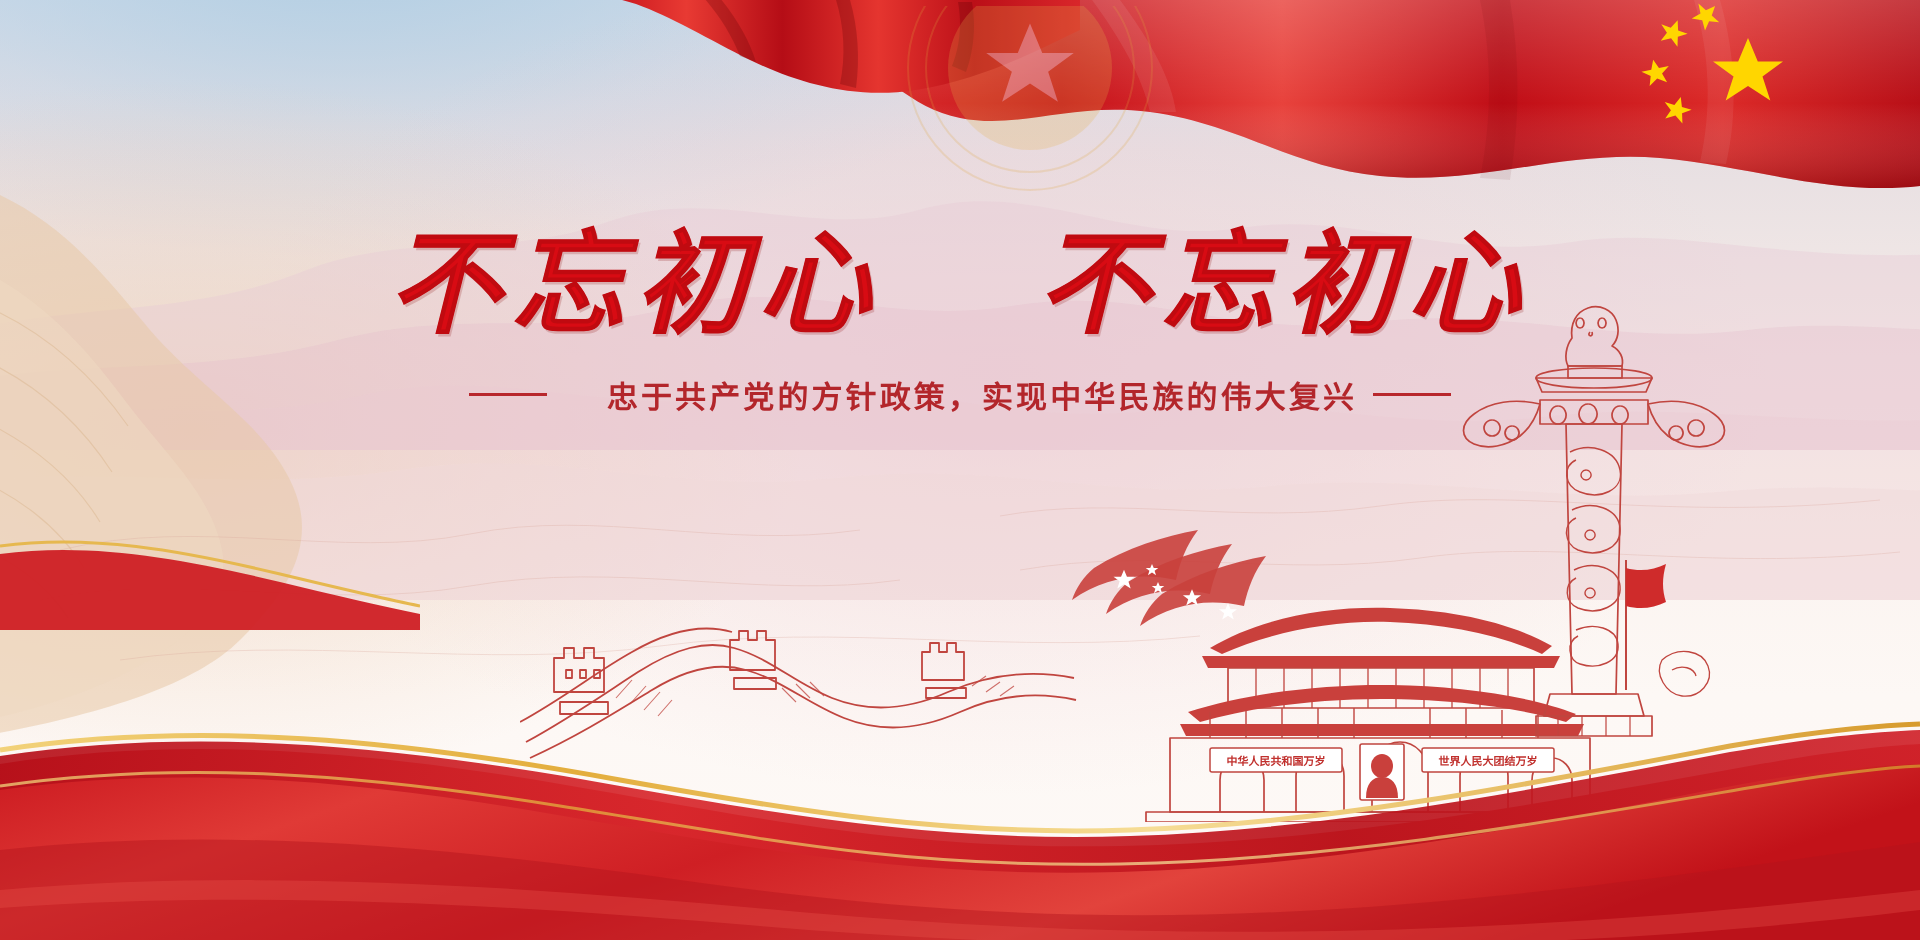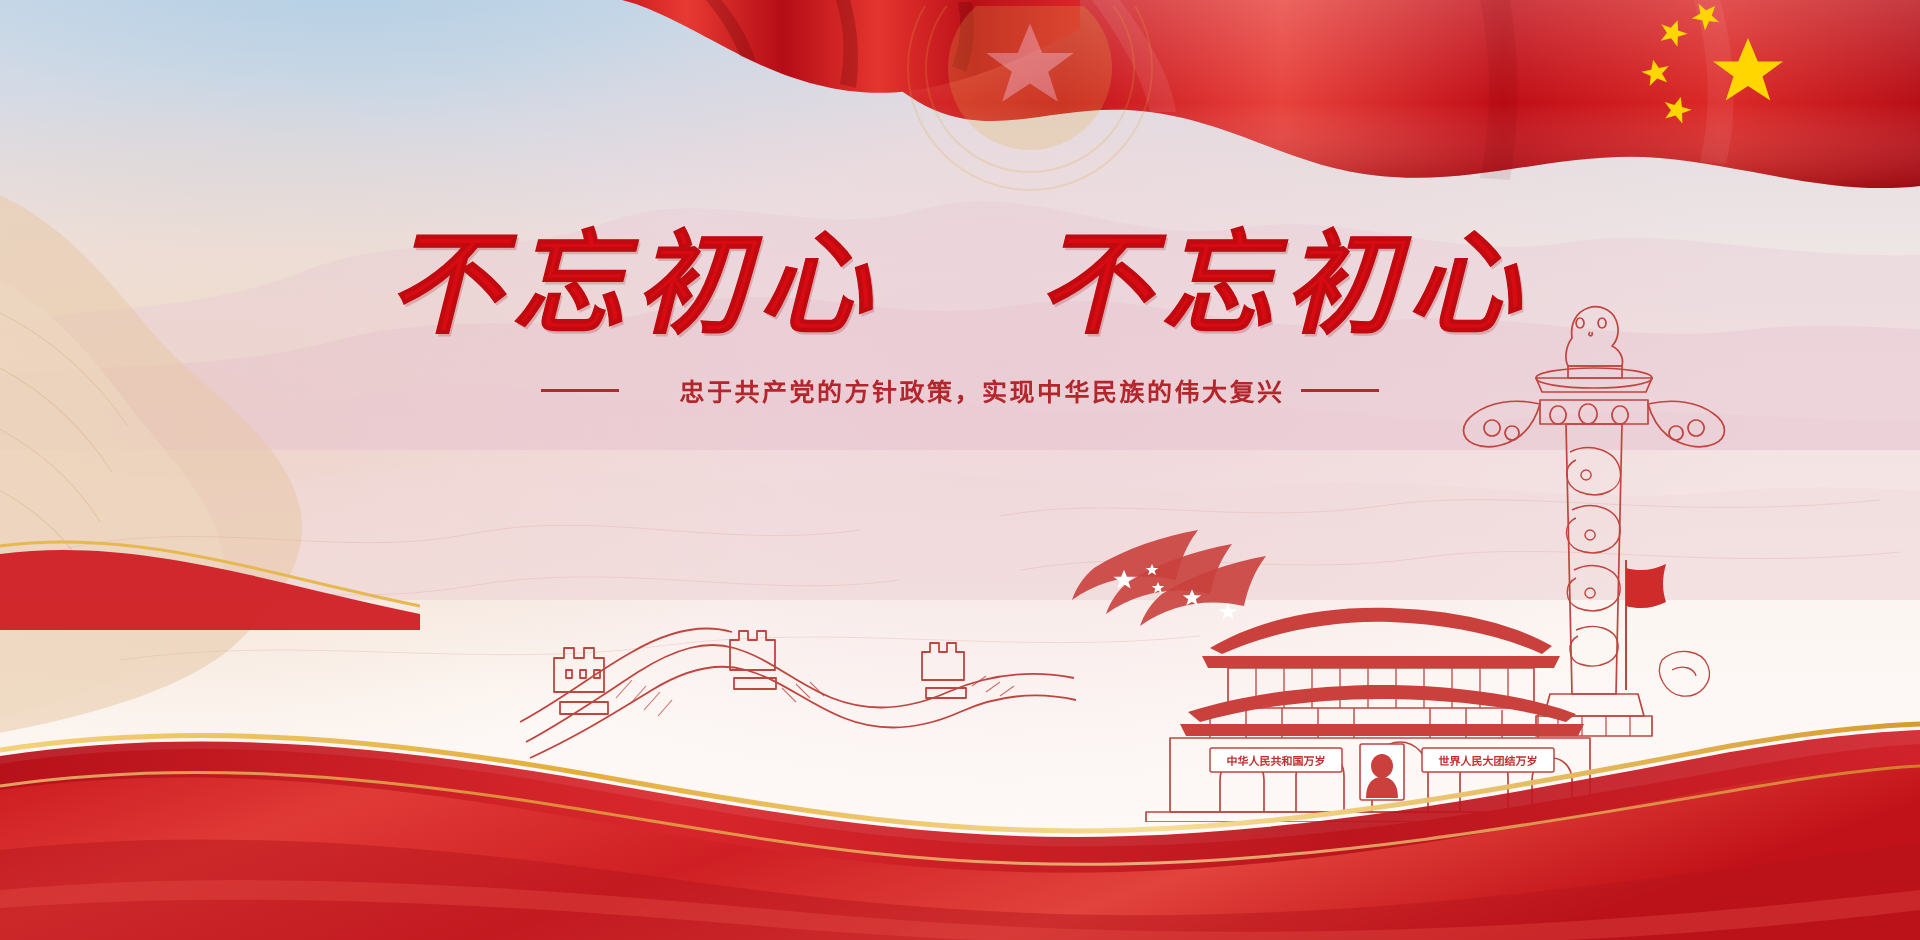--- a/index.html
+++ b/index.html
@@ -43,21 +43,21 @@
 
   
   #subtitle{
     position:absolute;left:0;right:0;top:372px;text-align:center;
     display:flex;align-items:center;justify-content:center;gap:16px;
     white-space:nowrap;
   }
   #subtitle .rule{display:block;width:78px;height:3px;background:#b8272c;}
   #subtitle .txt{
     font-family:"DejaVu Serif","Liberation Serif",serif;
-    font-weight:700;font-size:25px;letter-spacing:.10em;color:#b3262b;margin-left:44px;
+    font-weight:700;font-size:31px;letter-spacing:.10em;color:#b3262b;margin-left:44px;
   }
 
   
   #ribbon{position:absolute;left:0;bottom:0;width:1920px;height:390px;}
 
   
   .lineart{position:absolute;pointer-events:none;}
   #great-wall{left:520px;bottom:168px;width:560px;height:220px;}
   #tiananmen{left:1060px;bottom:118px;width:540px;height:300px;}
   #huabiao{right:180px;bottom:186px;width:300px;height:480px;}

